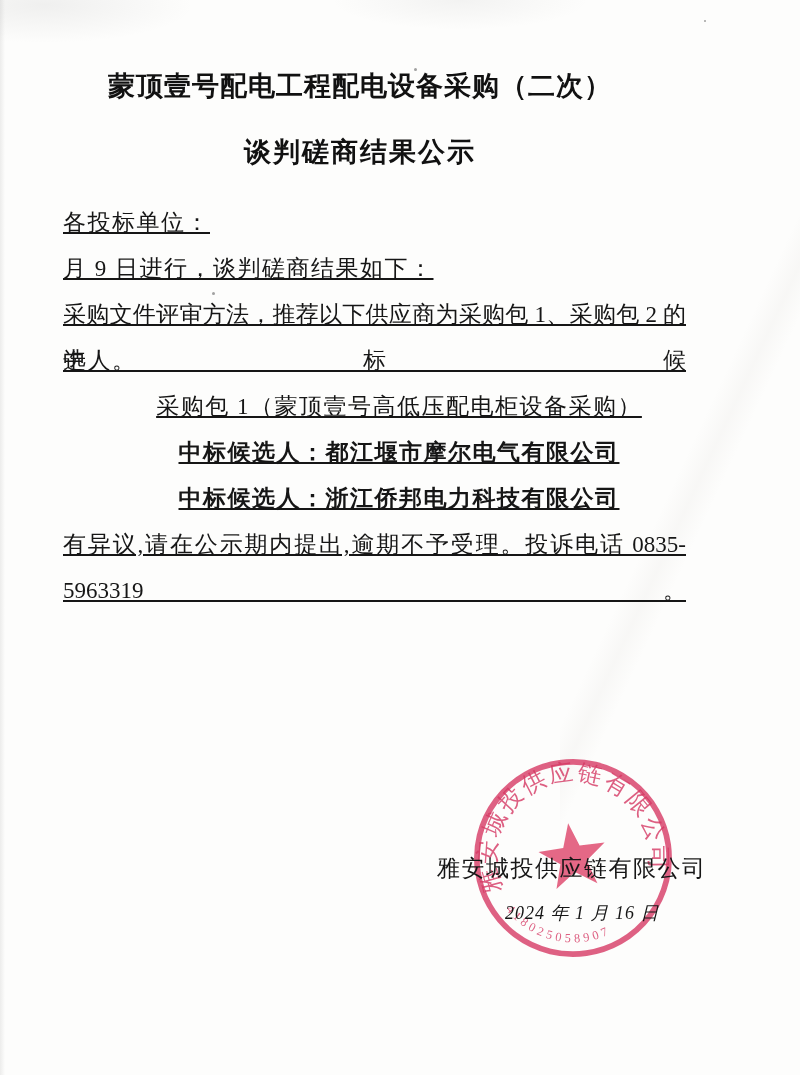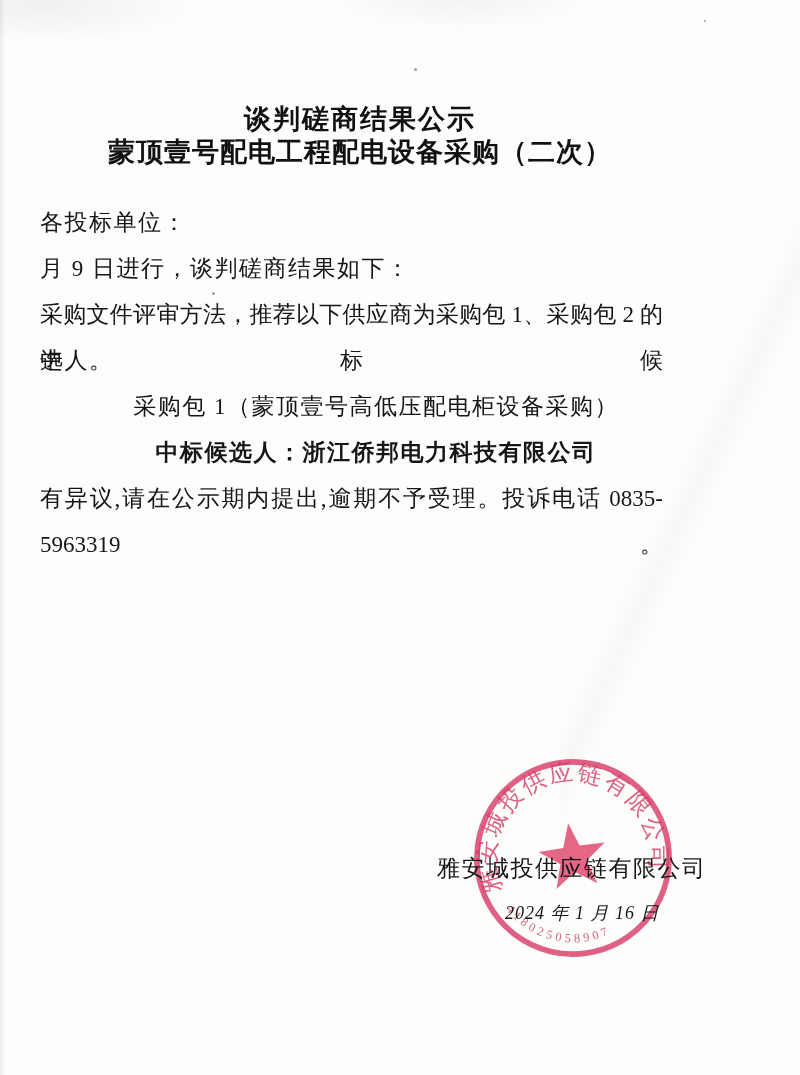--- a/index.html
+++ b/index.html
@@ -22,21 +22,21 @@
   #fold-streak{left:560px;top:120px;width:260px;height:760px;
     background:linear-gradient(115deg,rgba(0,0,0,0) 46%,rgba(150,140,130,.05) 50%,rgba(0,0,0,0) 54%);}
   .speck{position:absolute;background:#555;border-radius:50%;opacity:.55;}
 
   
   #title-block{position:absolute;left:48px;top:70px;width:624px;text-align:center;}
   .doc-title{font-weight:bold;font-size:27px;line-height:33px;letter-spacing:1px;color:#111;}
   #title-line-2{margin-top:33px;letter-spacing:2px;}
 
   
-  #body-block{position:absolute;left:40px;top:200px;width:623px;}
+  #body-block{position:absolute;left:63px;top:200px;width:623px;text-decoration:underline;}
   .doc-line{
     height:46px;line-height:46px;
     font-size:23px;letter-spacing:1.5px;
     white-space:normal;
   }
   .i{text-indent:49px;text-align:center;}
   .j{text-align:justify;text-align-last:justify;letter-spacing:0;}
   .b{font-weight:bold;}
 
   
@@ -56,30 +56,31 @@
 
   <div id="smudge-tl" class="smudge"></div>
   <div id="smudge-tr" class="smudge"></div>
   <div id="edge-left" class="smudge"></div>
   <div id="fold-streak" class="smudge"></div>
   <div class="speck" style="left:414px;top:68px;width:3px;height:3px;"></div>
   <div class="speck" style="left:212px;top:292px;width:3px;height:3px;"></div>
   <div class="speck" style="left:704px;top:20px;width:2px;height:2px;"></div>
 
   <div id="title-block">
+    <div id="title-line-1" class="doc-title">蒙顶壹号配电工程配电设备采购（二次）</div>
     <div id="title-line-2" class="doc-title">谈判磋商结果公示</div>
-    <div id="title-line-1" class="doc-title">蒙顶壹号配电工程配电设备采购（二次）</div>
   </div>
 
   <div id="body-block">
     <div class="doc-line">各投标单位：</div>
     <div class="doc-line">月 9 日进行，谈判磋商结果如下：</div>
     <div class="doc-line j">采购文件评审方法，推荐以下供应商为采购包 1、采购包 2 的中标候</div>
     <div class="doc-line">选人。</div>
     <div class="doc-line i">采购包 1（蒙顶壹号高低压配电柜设备采购）</div>
+    <div class="doc-line i b">中标候选人：都江堰市摩尔电气有限公司</div>
     <div class="doc-line i b">中标候选人：浙江侨邦电力科技有限公司</div>
     <div class="doc-line j">有异议,请在公示期内提出,逾期不予受理。投诉电话 0835-5963319。</div>
   </div>
 
   <svg id="seal" viewBox="0 0 240 240">
     <circle cx="120" cy="120" r="93" class="seal-red" stroke-width="5.5" opacity="0.82"></circle>
     <defs>
       <path id="sealTopArc" d="M 48.6,143 A 75,75 0 1 1 191.4,143" fill="none"></path>
       <path id="sealBottomArc" d="M 46,155 A 82,82 0 0 0 194,155" fill="none"></path>
     </defs>

